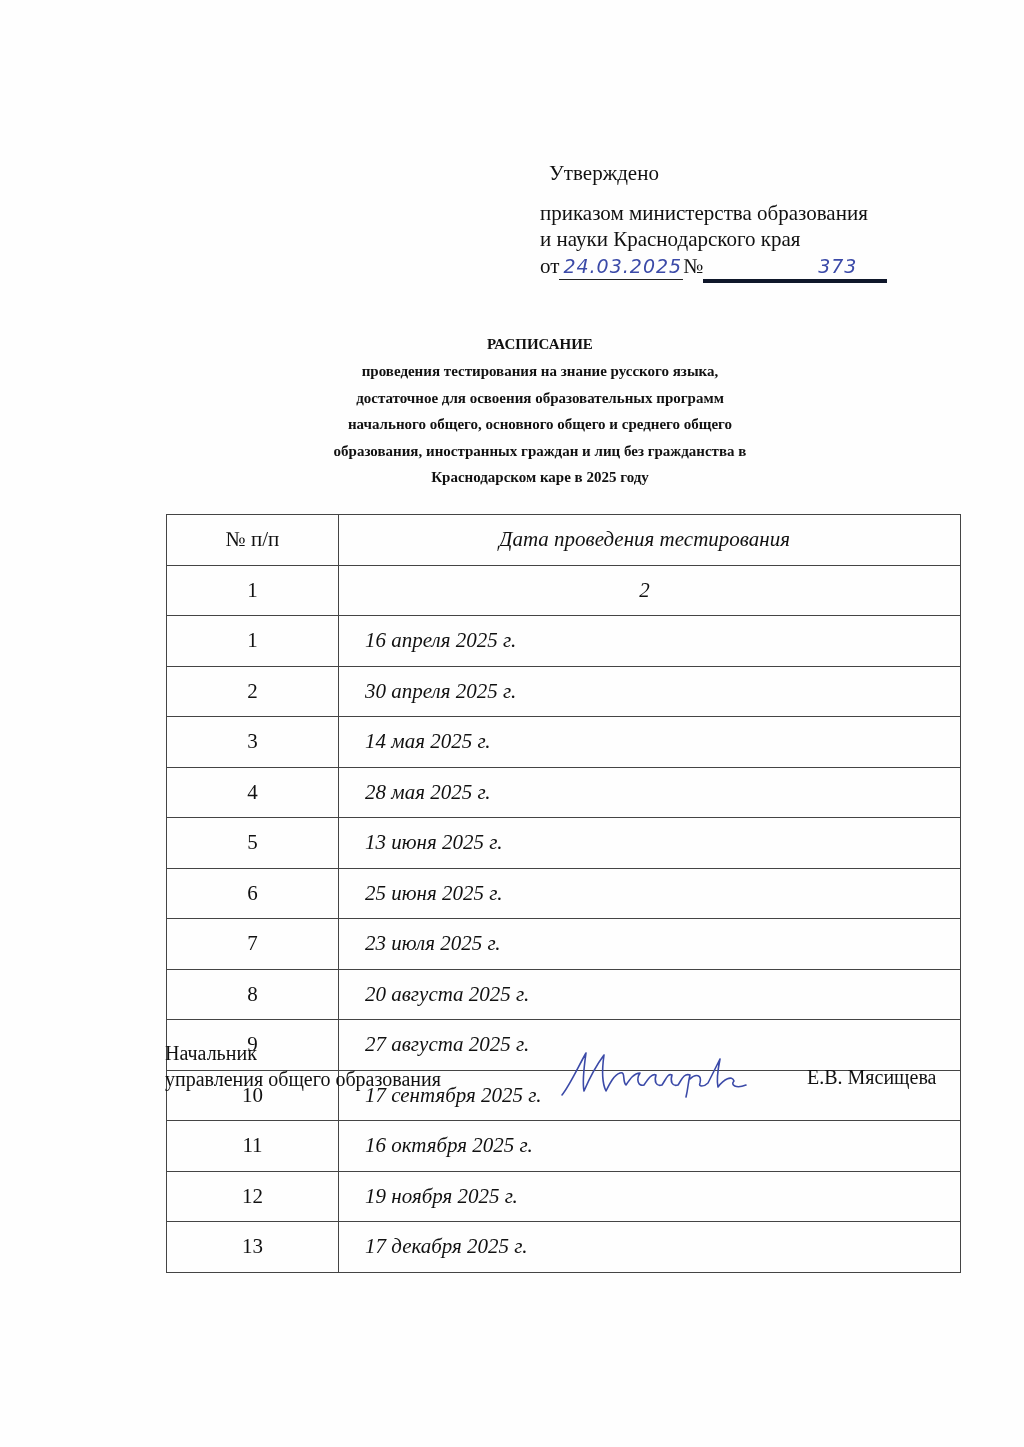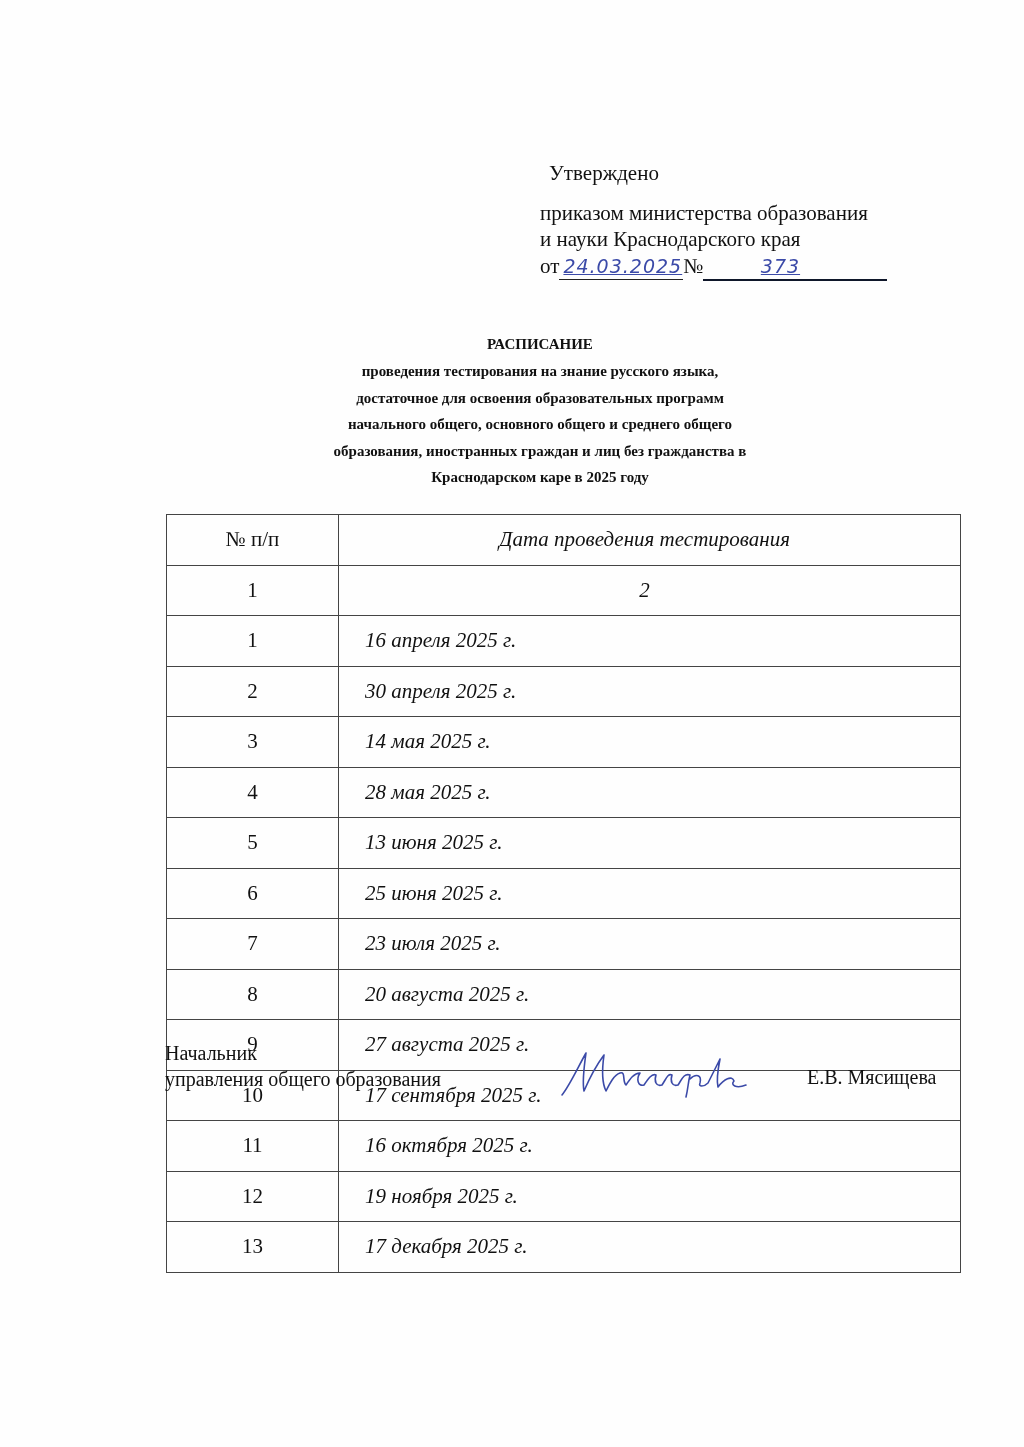--- a/index.html
+++ b/index.html
@@ -5,23 +5,23 @@
     html, body { margin: 0; padding: 0; background: #ffffff; }
     body { width: 1024px; height: 1447px; position: relative; overflow: hidden;
            font-family: "Liberation Serif", "DejaVu Serif", serif; color: #111; }
     .page { position: absolute; inset: 0; background: #fefefe; }
 
     .approval { position: absolute; left: 549px; top: 160px; font-size: 21px; line-height: 26px; }
     .approval .l1 { position: absolute; left: 0; top: 0; white-space: nowrap; }
     .approval .l2 { position: absolute; left: -9px; top: 40px; white-space: nowrap; }
     .approval .l3 { position: absolute; left: -9px; top: 66px; white-space: nowrap; }
     .approval .l4 { position: absolute; left: -9px; top: 93px; white-space: nowrap; display: flex; align-items: baseline; }
-    .hand { font-family: "DejaVu Sans", sans-serif; font-style: italic; color: #3b4aa8; font-size: 19px; letter-spacing: 1px; text-decoration: underline; }
+    .hand { font-family: "DejaVu Sans", sans-serif; font-style: italic; color: #3b4aa8; font-size: 19px; letter-spacing: 1px; }
     .fill-date { display: inline-block; width: 124px; border-bottom: 1px solid #222; text-align: left; padding-left: 4px; box-sizing: border-box; }
-    .fill-num { display: inline-block; width: 184px; border-bottom: 2px solid #0f172a; text-align: center; padding-right: 30px; box-sizing: border-box; }
+    .fill-num { display: inline-block; width: 184px; border-bottom: 4px solid #0f172a; text-align: right; padding-right: 30px; box-sizing: border-box; }
 
     .title-block { position: absolute; left: 160px; width: 760px; top: 330px; text-align: center; font-weight: bold; }
     .title-block .t1 { font-size: 15px; line-height: 28px; }
     .title-block .t2 { font-size: 15px; line-height: 26.6px; }
 
     table.sched { position: absolute; left: 166px; top: 514px; width: 795px; border-collapse: collapse; font-size: 21px; }
     table.sched td { border: 1.5px solid #444; height: 29.5px; padding: 10px; line-height: 29px; }
     table.sched td.c1 { width: 151px; text-align: center; }
     table.sched td.c2 { text-align: left; padding-left: 26px; font-style: italic; }
     table.sched td.c2.center { text-align: center; padding-left: 0; }

